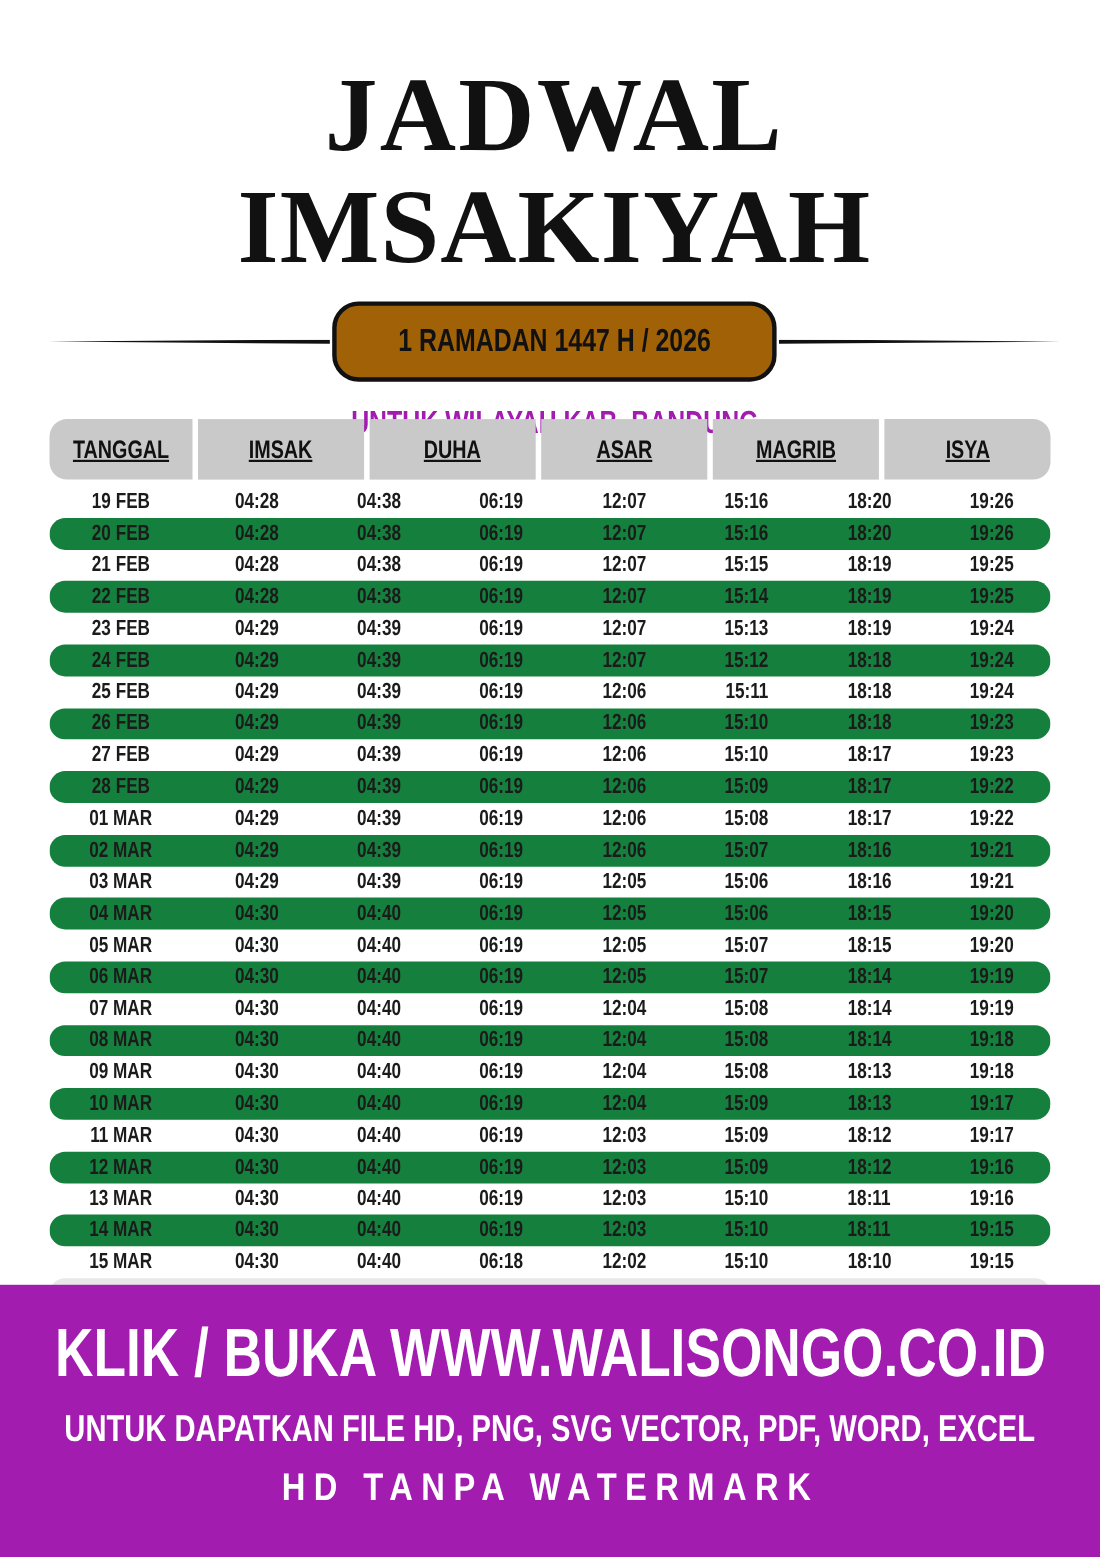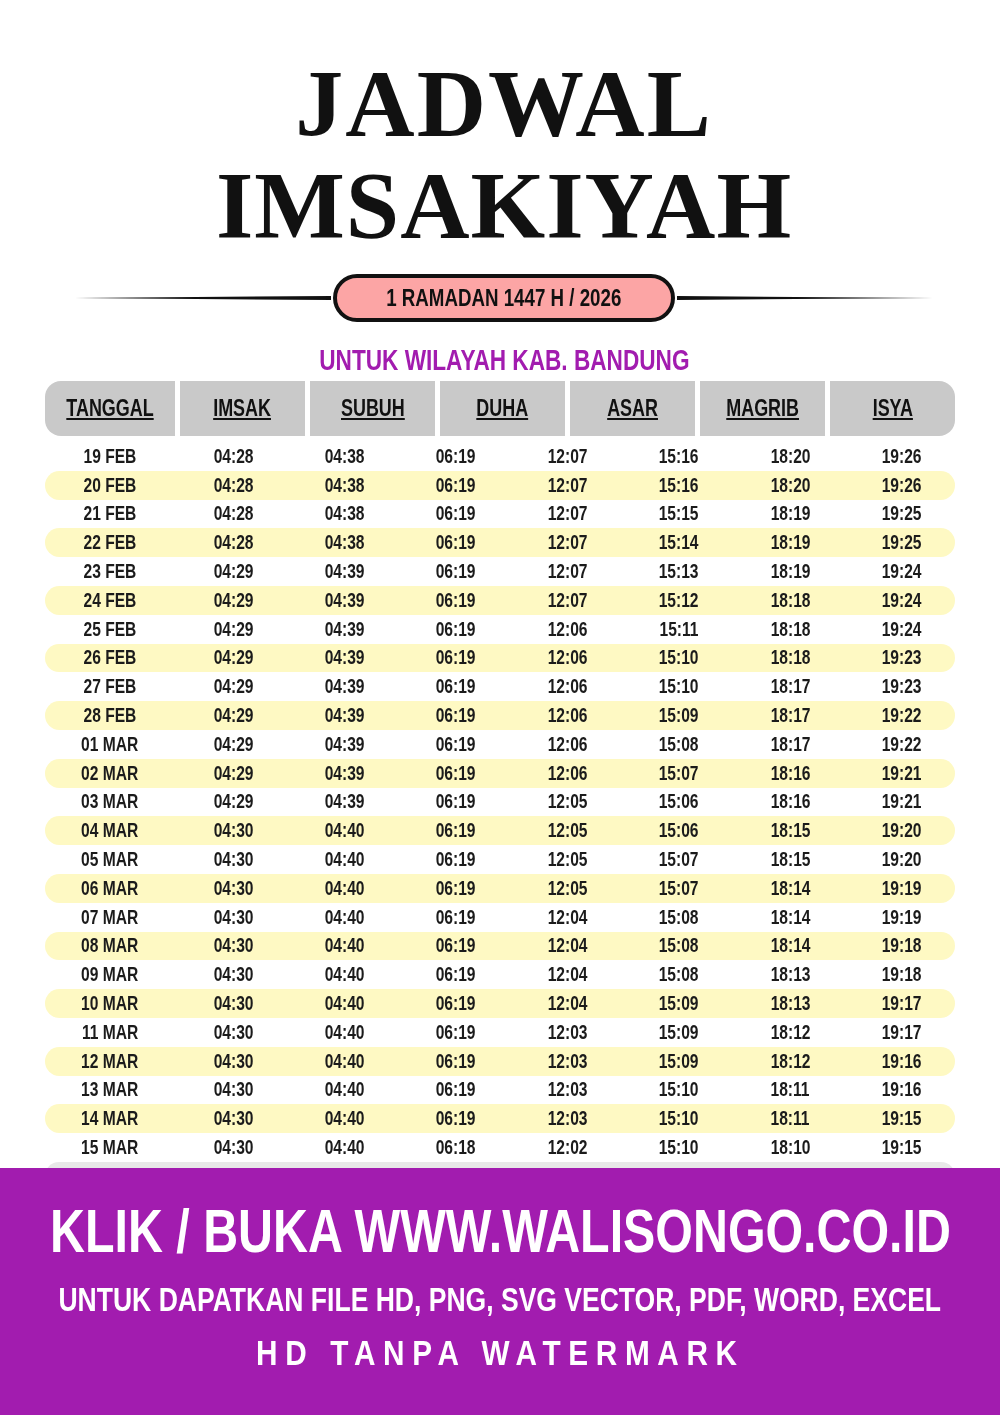--- a/index.html
+++ b/index.html
@@ -18,37 +18,37 @@
     font-family:"Liberation Serif",serif;font-weight:700;color:#111;
     line-height:1.0;letter-spacing:2px;
   }
   .title-1{font-size:96px;margin-top:56px;}
   .title-2{font-size:96px;margin-top:6px;letter-spacing:1px;}
   .badge-row{display:flex;align-items:center;justify-content:center;margin-top:20px;}
   .side-line{width:256px;height:4px;background:#111;}
   .side-line.left{clip-path:polygon(0 50%,100% 0,100% 100%);}
   .side-line.right{clip-path:polygon(0 0,100% 50%,0 100%);}
   .badge{
-    border:4px solid #111;border-radius:24px;padding:6px 16px;margin:0 2px;
-    font-weight:700;font-size:24px;color:#111;background:#fca5a5;
+    border:4px solid #111;border-radius:24px;padding:16px 16px;margin:0 2px;
+    font-weight:700;font-size:29px;color:#111;background:#a16207;
   }
   .subtitle{margin-top:22px;font-weight:700;font-size:29px;color:#a21caf;}
 
   
   .sched{position:absolute;top:381px;left:45px;width:910px;}
   .thead{display:flex;gap:5px;height:55px;}
   .th{
     flex:1;background:#c9c9c9;display:flex;align-items:center;justify-content:center;
     font-weight:700;font-size:23px;color:#111;text-decoration:underline;
   }
   .th.first{flex:0 0 130px;border-radius:16px 0 0 16px;}
   .th.last{border-radius:0 16px 16px 0;}
   .rows{margin-top:6px;height:781px;overflow:hidden;}
   .trow{display:flex;gap:5px;height:28.8px;align-items:center;}
-  .trow.alt{background:#fef9c3;border-radius:14.4px;}
+  .trow.alt{background:#15803d;border-radius:14.4px;}
   .td{flex:1;text-align:center;font-weight:700;font-size:20px;color:#1b1b1b;}
   .td.first{flex:0 0 130px;}
   .partial-stripe{height:16px;background:#e8e8e8;border-radius:14px 14px 0 0;}
 
   
   .banner{
     position:absolute;left:0;bottom:0;width:100%;height:247px;
     background:#fb0000;color:#ffffff;text-align:center;
     display:flex;flex-direction:column;align-items:center;justify-content:flex-start;
     box-sizing:border-box;padding-top:30px;
@@ -81,23 +81,20 @@
 
   <div class="sched">
     <div class="thead">
         <div class="th first">
           <span class="cx">TANGGAL</span>
         </div>
         <div class="th">
           <span class="cx">IMSAK</span>
         </div>
         <div class="th">
-          <span class="cx">SUBUH</span>
-        </div>
-        <div class="th">
           <span class="cx">DUHA</span>
         </div>
         <div class="th">
           <span class="cx">ASAR</span>
         </div>
         <div class="th">
           <span class="cx">MAGRIB</span>
         </div>
         <div class="th last">
           <span class="cx">ISYA</span>

